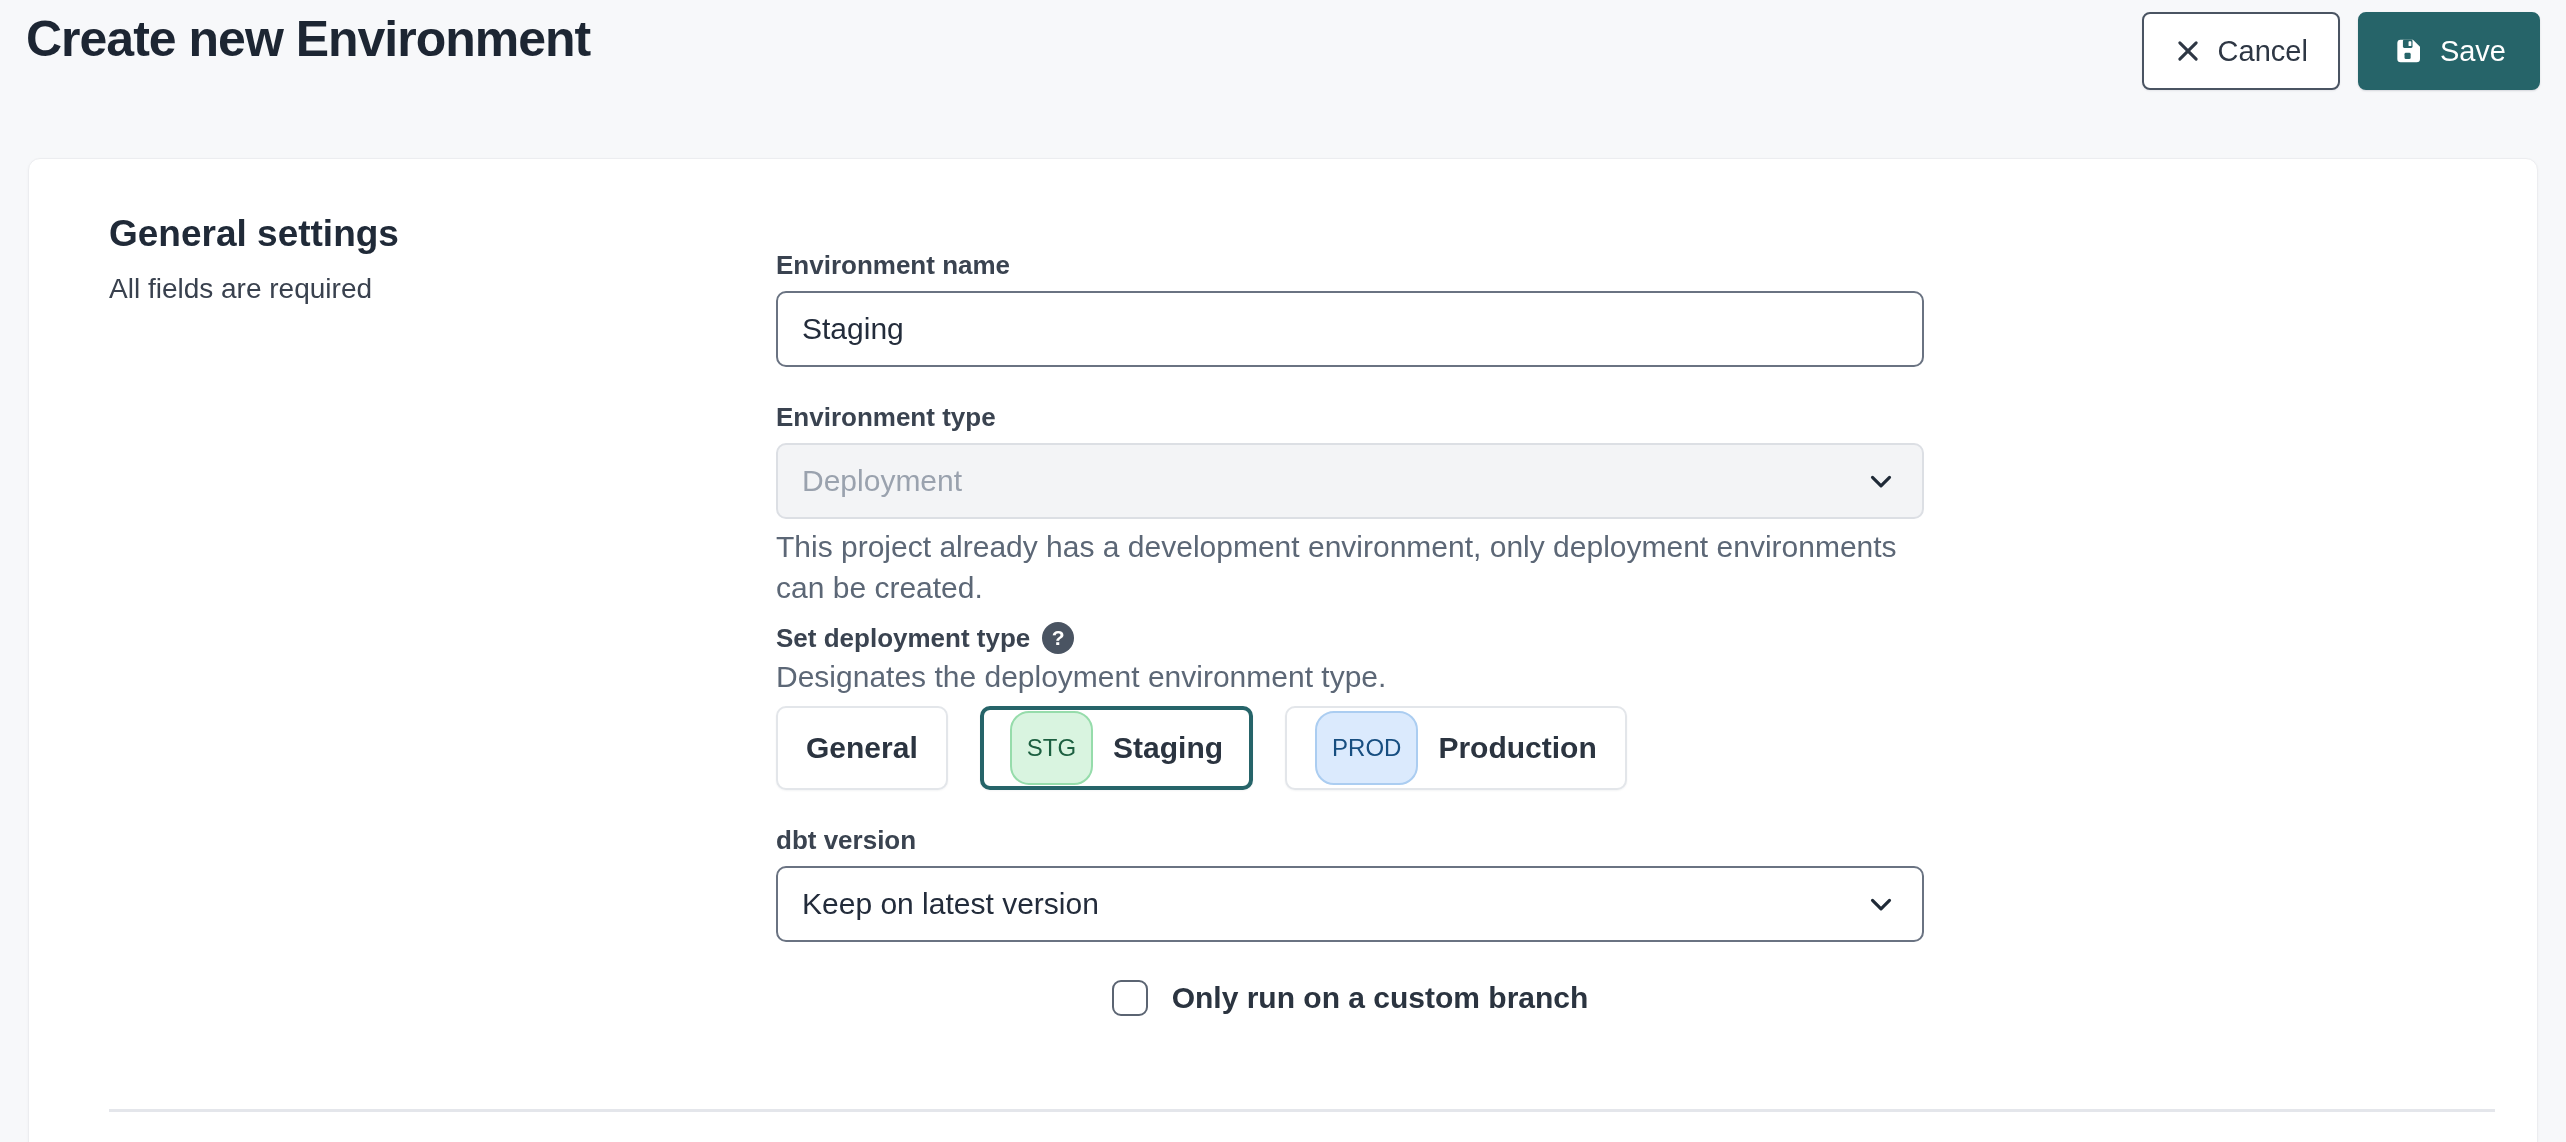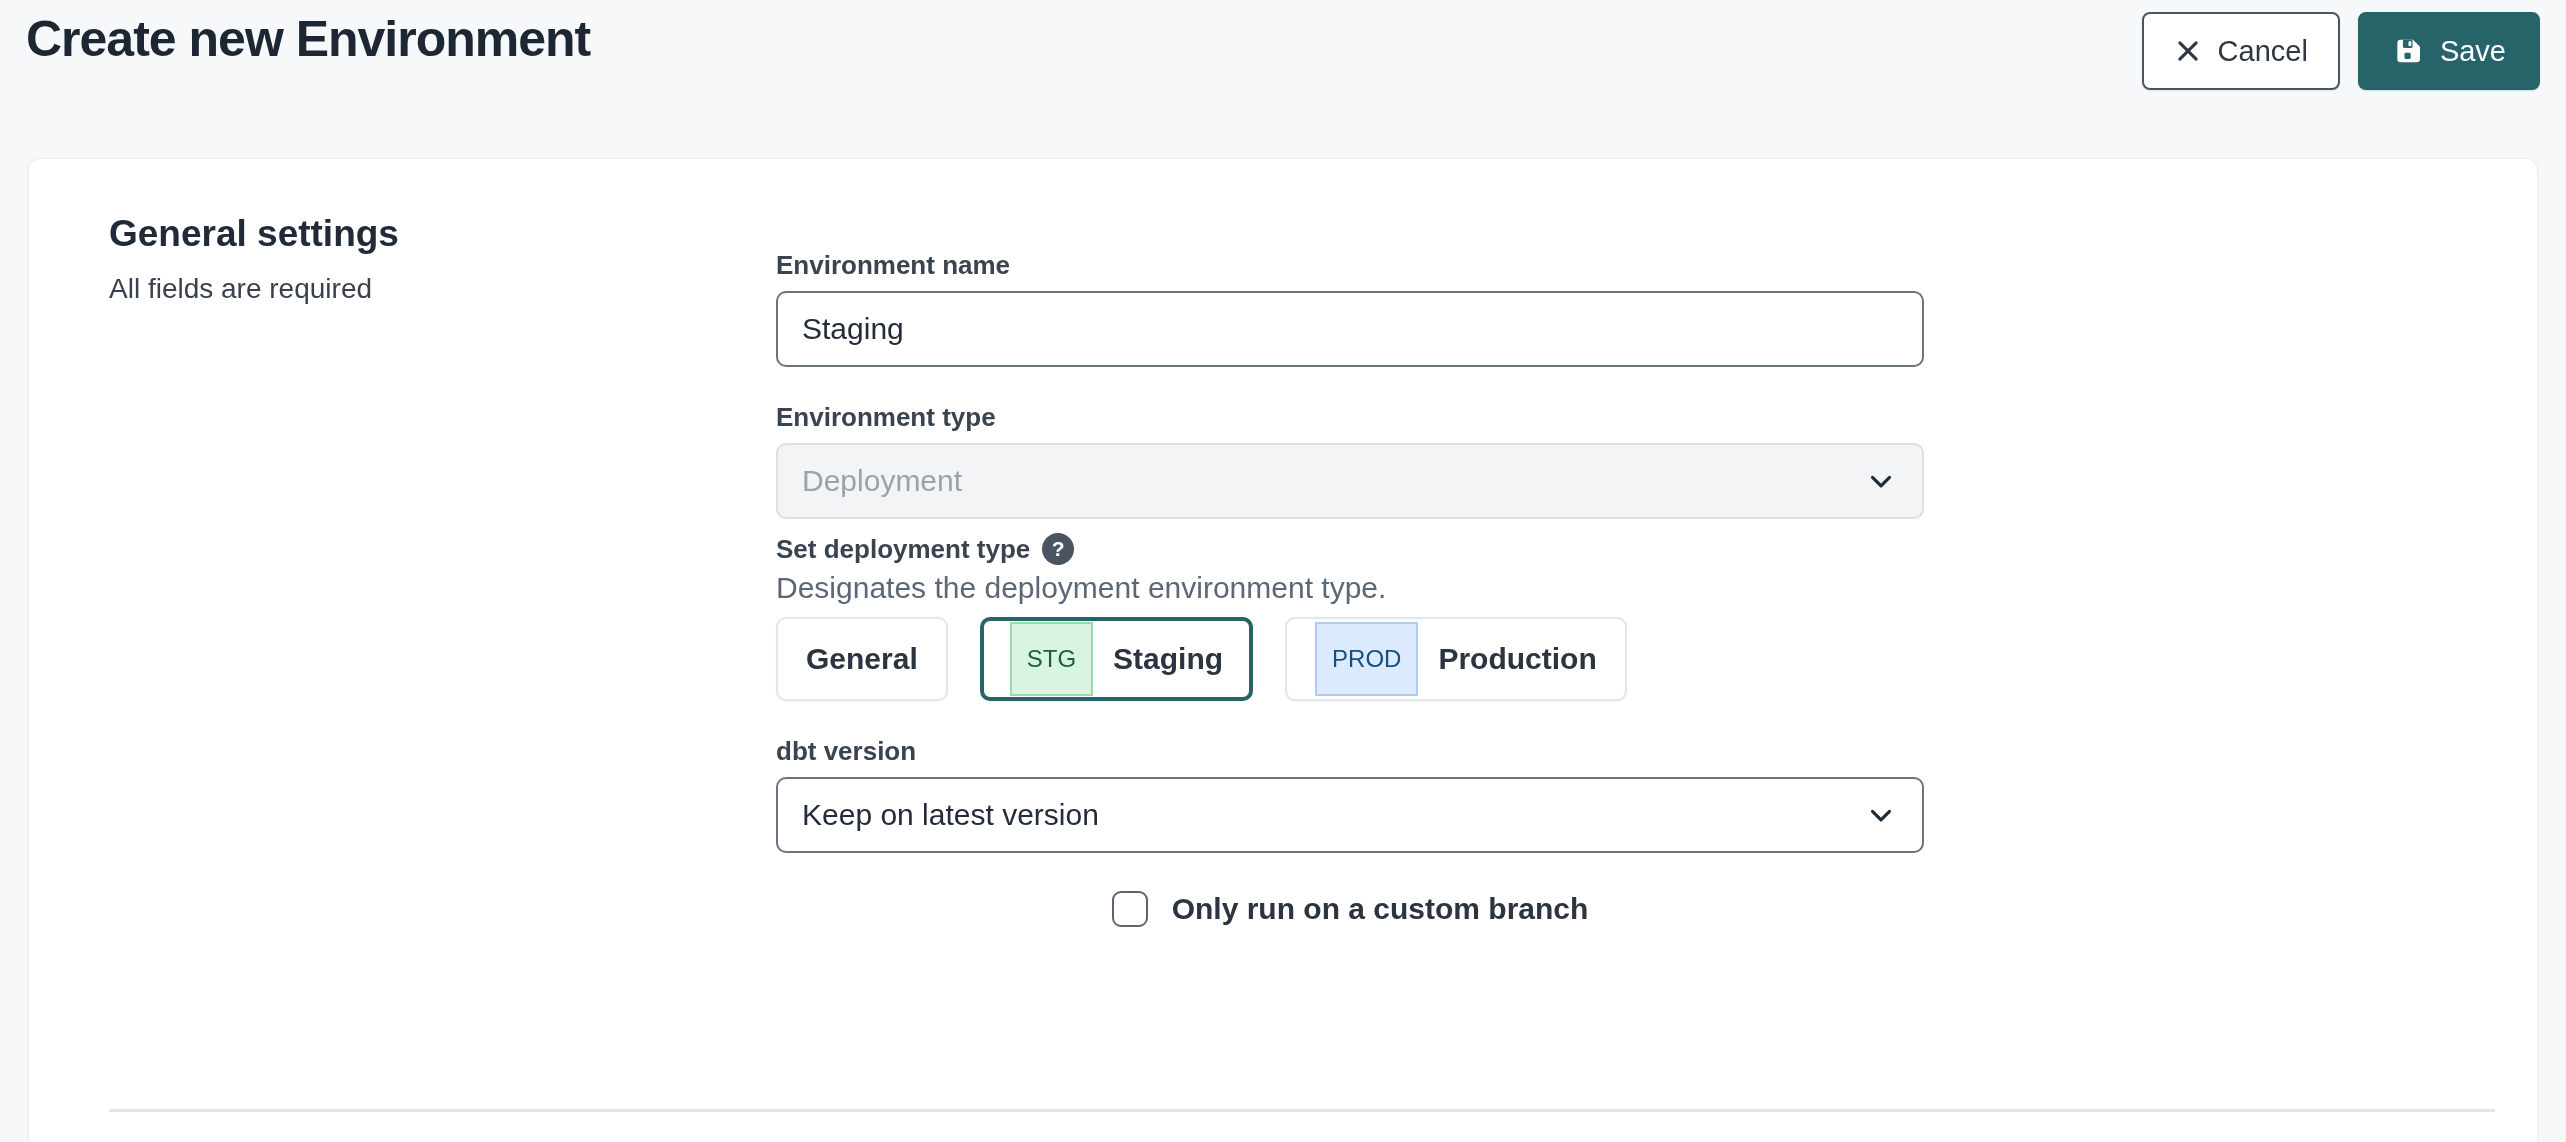--- a/index.html
+++ b/index.html
@@ -83,21 +83,21 @@
 
   .dep-cards { margin-top: 12px; display: flex; gap: 32px; align-items: center; }
   .dep-card {
     height: 84px; border-radius: 10px; background: #fff;
     border: 2px solid #e3e6ea; display: flex; align-items: center;
     padding: 0 28px; gap: 20px; font-size: 30px; font-weight: 700;
     color: #2b3440; cursor: pointer; box-shadow: 0 1px 2px rgba(25,35,50,.05);
   }
   .dep-card.selected { border: 4px solid var(--accent, #266469); padding: 0 26px; }
   .badge {
-    font-size: 24px; font-weight: 400; padding: 23px 15px; border-radius: 0;
+    font-size: 24px; font-weight: 400; padding: 23px 15px; border-radius: 19px;
     line-height: 1;
   }
   .badge-stg { background: #d9f4e0; border: 2px solid #96dcab; color: #1c5f40; }
   .badge-prod { background: #dbeafd; border: 2px solid #abcdf1; color: #174e80; }
 
   .dbt-label { margin-top: 34px; }
   .checkbox-row { margin-top: 38px; display: flex; align-items: center; gap: 24px; justify-content: center; }
   .checkbox {
     width: 36px; height: 36px; border: 2px solid #5b6472; border-radius: 9px;
     background: #fff; cursor: pointer; flex: none;
@@ -154,20 +154,21 @@
 
     <label class="field-label">Environment type</label>
     <div class="control select select-disabled" aria-disabled="true">
       <span>Deployment</span>
       <span class="icon chevron">
         <svg width="34" height="34" viewBox="0 0 24 24" fill="none" stroke="#1f2a37" stroke-width="2.2" stroke-linecap="round" stroke-linejoin="round">
           <polyline points="6 9.5 12 15.5 18 9.5"></polyline>
         </svg>
       </span>
     </div>
+    <p class="helper-text">This project already has a development environment, only deployment environments can be created.</p>
 
     <div class="field-label dep-label-row">
       <span>Set deployment type</span>
       <span class="help-badge">?</span>
     </div>
     <div class="dep-desc">Designates the deployment environment type.</div>
 
     <div class="dep-cards">
       <div class="dep-card">
         <span>General</span>

